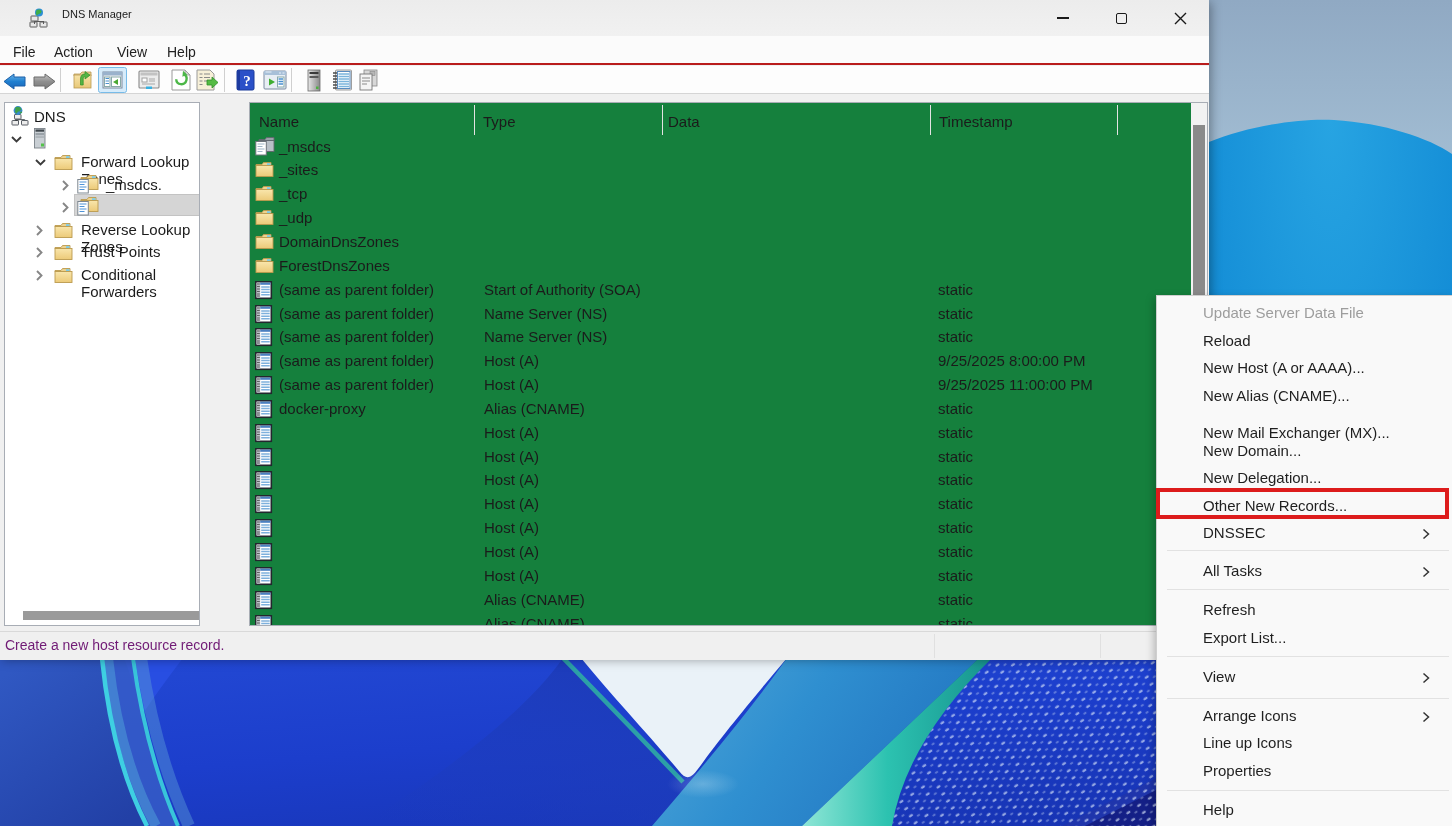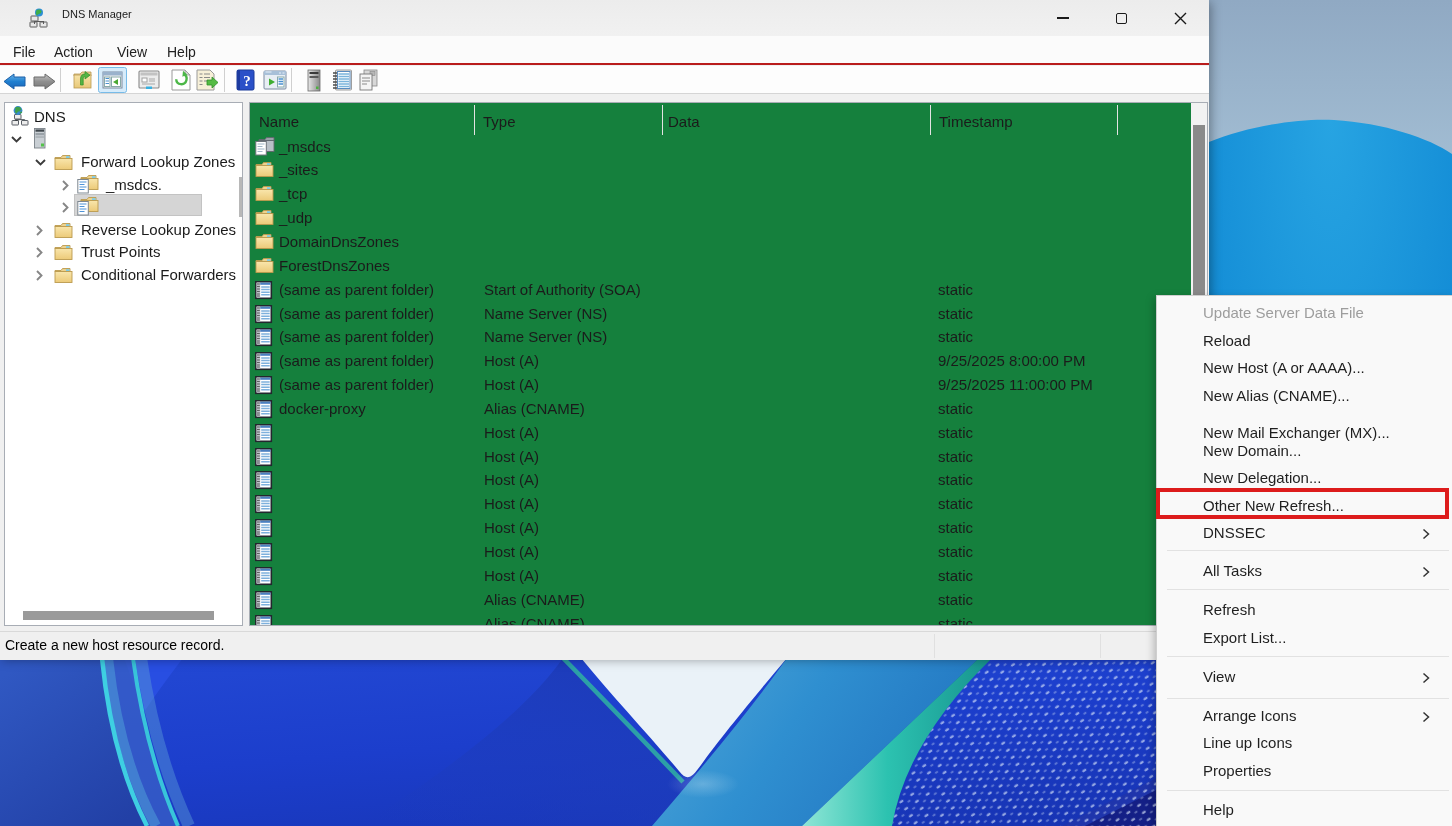--- a/index.html
+++ b/index.html
@@ -7,23 +7,23 @@
 #stage{position:absolute;left:0;top:0;width:1452px;height:826px;overflow:hidden}
 
 #win{position:absolute;left:0;top:0;width:1209px;height:658px;background:#f0f0f0;box-shadow:2px 2px 10px rgba(0,0,0,.35)}
 #titlebar{position:absolute;left:0;top:0;width:1209px;height:36px;background:linear-gradient(#ececec,#f1f1f1)}
 #title-text{position:absolute;left:62px;top:8px;font-size:11px;color:#1b1b1b}
 #menubar{position:absolute;left:0;top:36px;width:1209px;height:29px;background:#fbfbfb;border-bottom:2px solid #b91c1c;font-size:14px;color:#222}
 .mitem{position:absolute;top:8px}
 #toolbar{position:absolute;left:0;top:66px;width:1209px;height:28px;background:#fdfdfd;border-bottom:1px solid #d5d5d5}
 .tsep{position:absolute;top:2px;width:1px;height:24px;background:#d0d0d0}
 
-#treepanel{position:absolute;left:4px;top:102px;width:239px;height:524px;background:#fff;border:1px solid #a8adb5;overflow:hidden;font-size:15px;color:#1b1b1b}
+#treepanel{position:absolute;left:4px;top:102px;width:196px;height:524px;background:#fff;border:1px solid #a8adb5;overflow:hidden;font-size:15px;color:#1b1b1b}
 #listpanel{position:absolute;left:249px;top:102px;width:959px;height:524px;background:#15803d;border:1px solid #a8adb5;overflow:hidden;font-size:15px;color:#1b1b1b}
-#statusbar{position:absolute;left:0;top:631px;width:1209px;height:29px;background:#f0f0f0;border-top:1px solid #d9d9d9;font-size:14px;color:#000000}
+#statusbar{position:absolute;left:0;top:631px;width:1209px;height:29px;background:#f0f0f0;border-top:1px solid #d9d9d9;font-size:14px;color:#701a75}
 
 .hdrtxt{position:absolute;top:10px;color:#1b1b1b}
 .coldiv{position:absolute;top:2px;height:30px;width:1px;background:#e3e3e3}
 .lrow{position:absolute;height:24px;line-height:24px;white-space:nowrap}
 .lrow .c1{position:absolute;left:29px}
 .lrow .c2{position:absolute;left:234px}
 .lrow .c3{position:absolute;left:688px}
 .ric{position:absolute;left:5px;top:3px}
 
 #ctx{position:absolute;left:1156px;top:295px;width:297px;height:540px;background:#f9f9f9;border:1px solid #cfcfcf;border-right:none;box-shadow:-2px 3px 8px rgba(0,0,0,.25);font-size:15px;color:#1f1f1f}
@@ -499,21 +499,21 @@
     </div>
   </div>
   <div id="ctx">
     <span class="ci" style="top:8px;color:#9d9d9d">Update Server Data File</span>
     <span class="ci" style="top:36px">Reload</span>
     <span class="ci" style="top:63px">New Host (A or AAAA)...</span>
     <span class="ci" style="top:91px">New Alias (CNAME)...</span>
     <span class="ci" style="top:128px">New Mail Exchanger (MX)...</span>
     <span class="ci" style="top:146px">New Domain...</span>
     <span class="ci" style="top:173px">New Delegation...</span>
-    <span class="ci" style="top:201px">Other New Refresh...</span>
+    <span class="ci" style="top:201px">Other New Records...</span>
     <span class="ci" style="top:228px">DNSSEC</span>
     <div class="csep" style="top:254px"></div>
     <span class="ci" style="top:266px">All Tasks</span>
     <div class="csep" style="top:293px"></div>
     <span class="ci" style="top:305px">Refresh</span>
     <span class="ci" style="top:333px">Export List...</span>
     <div class="csep" style="top:360px"></div>
     <span class="ci" style="top:372px">View</span>
     <div class="csep" style="top:402px"></div>
     <span class="ci" style="top:411px">Arrange Icons</span>

